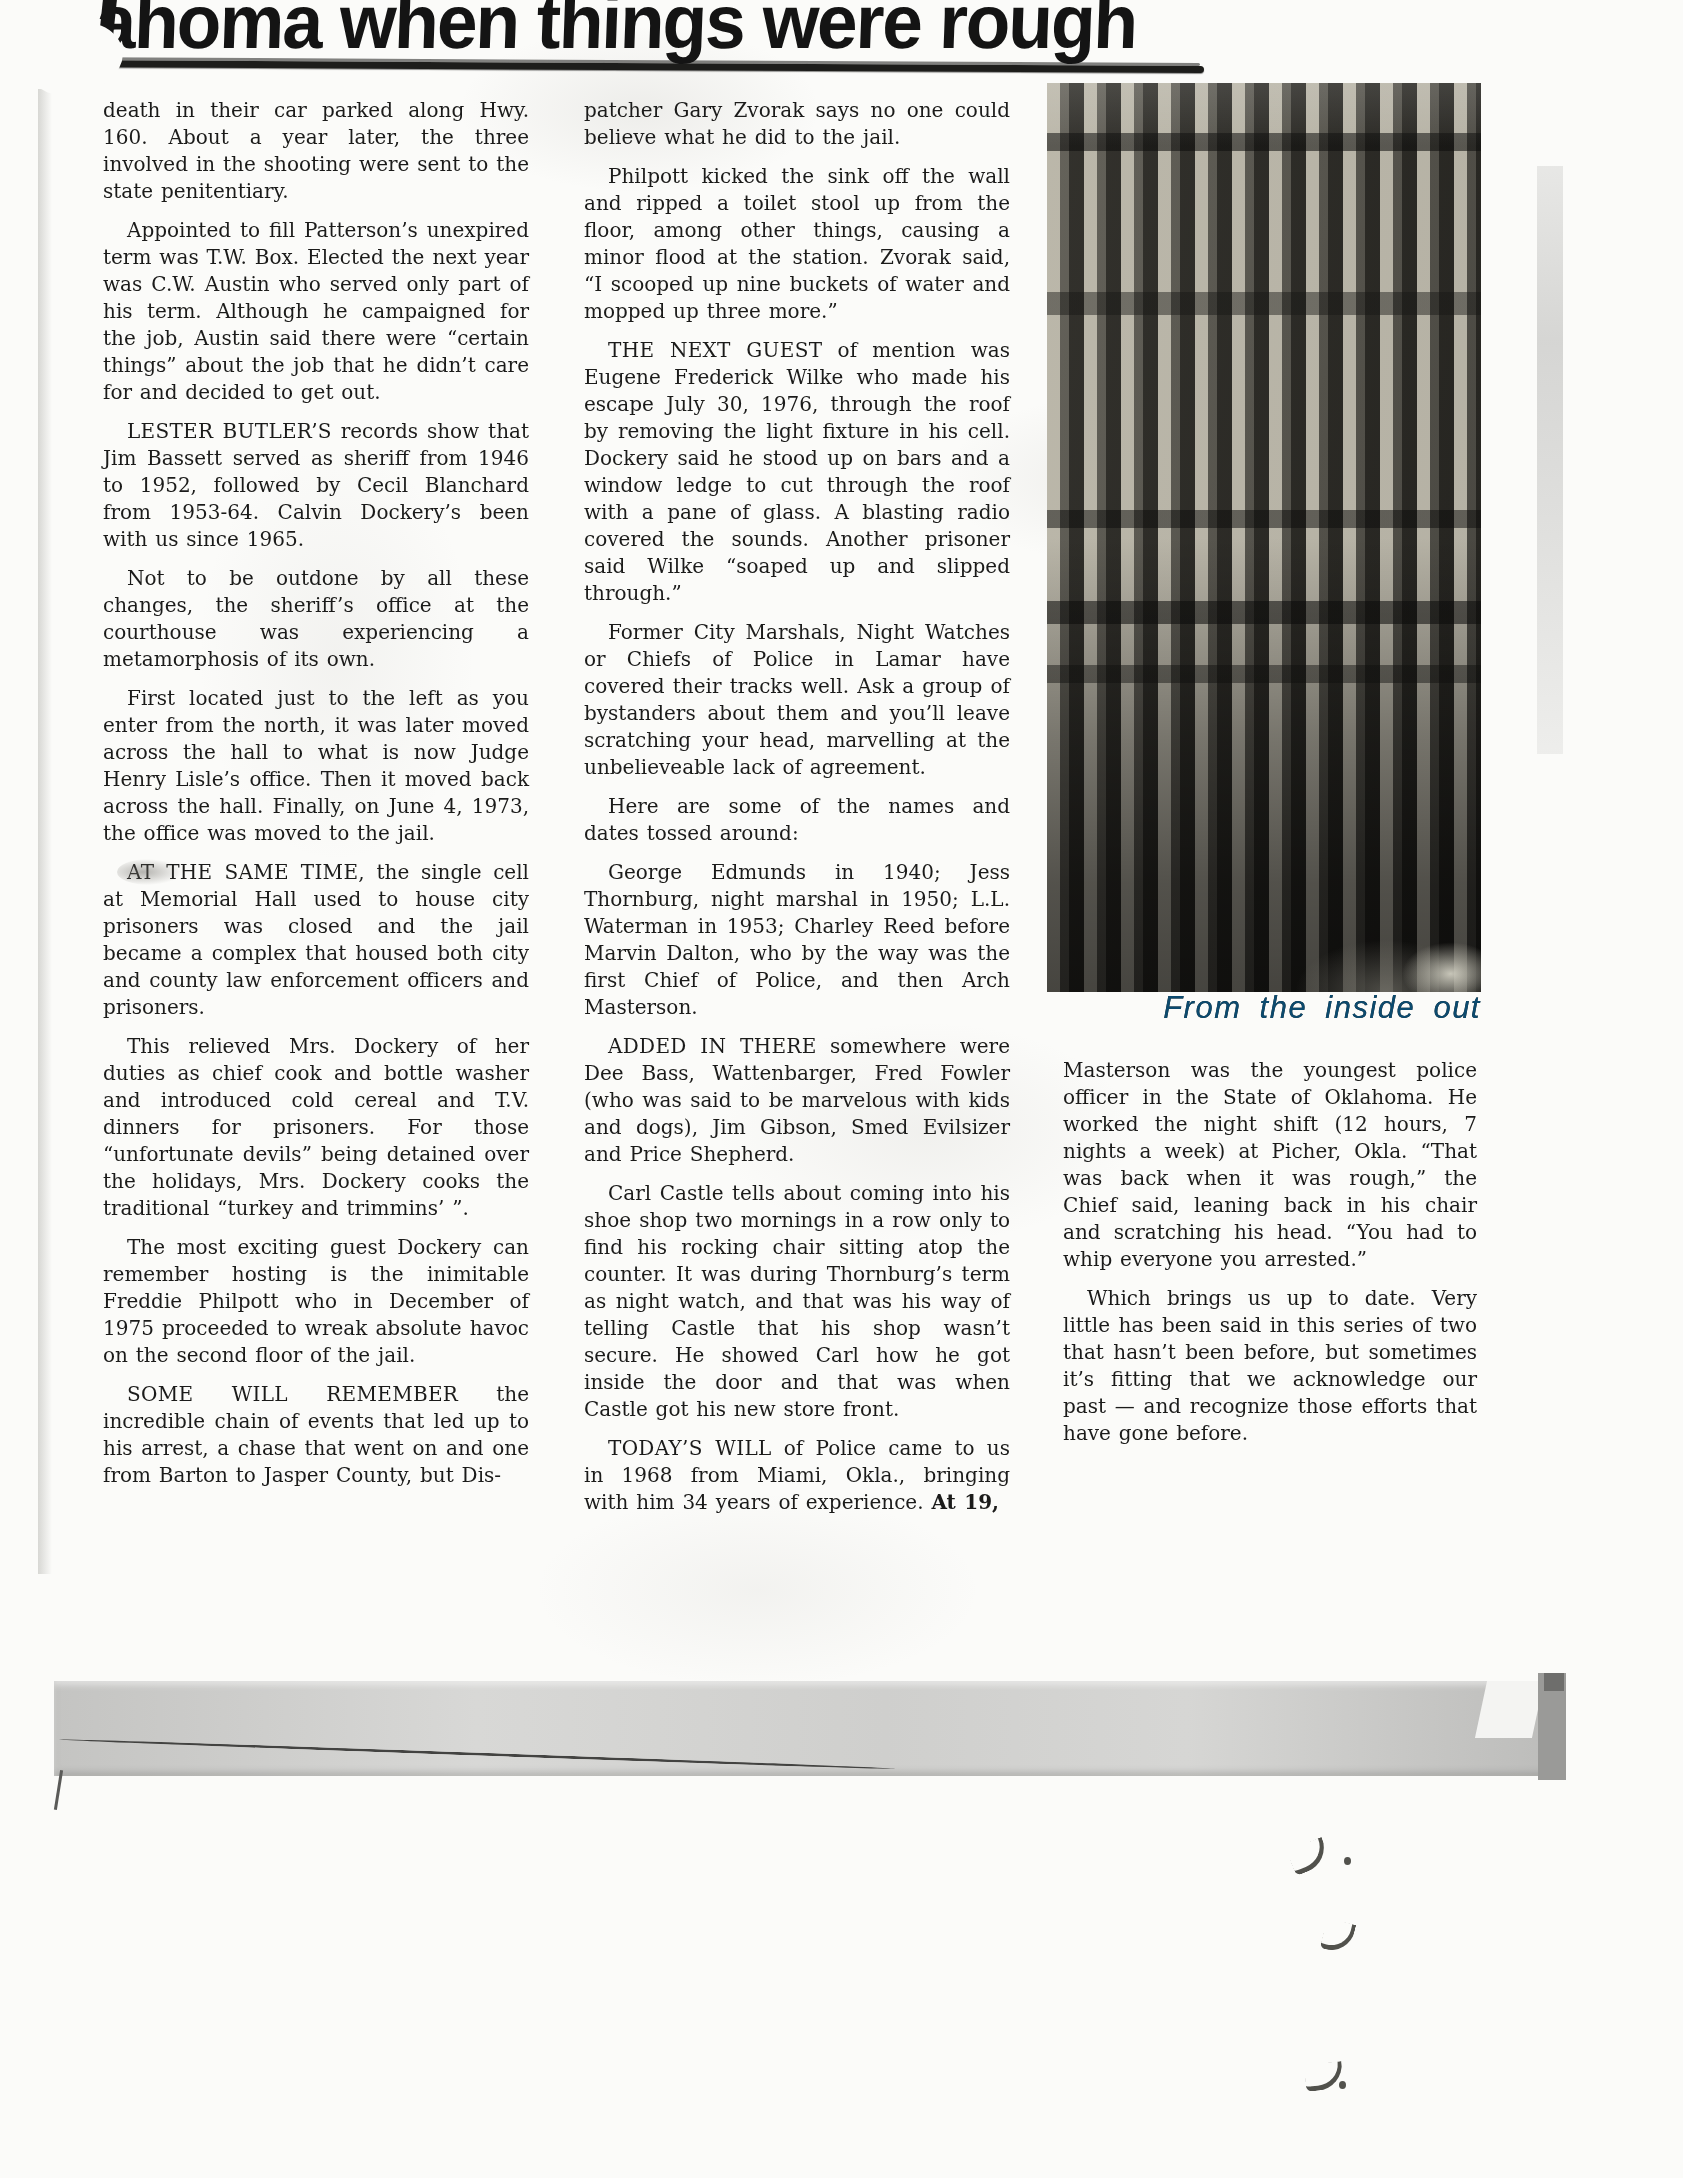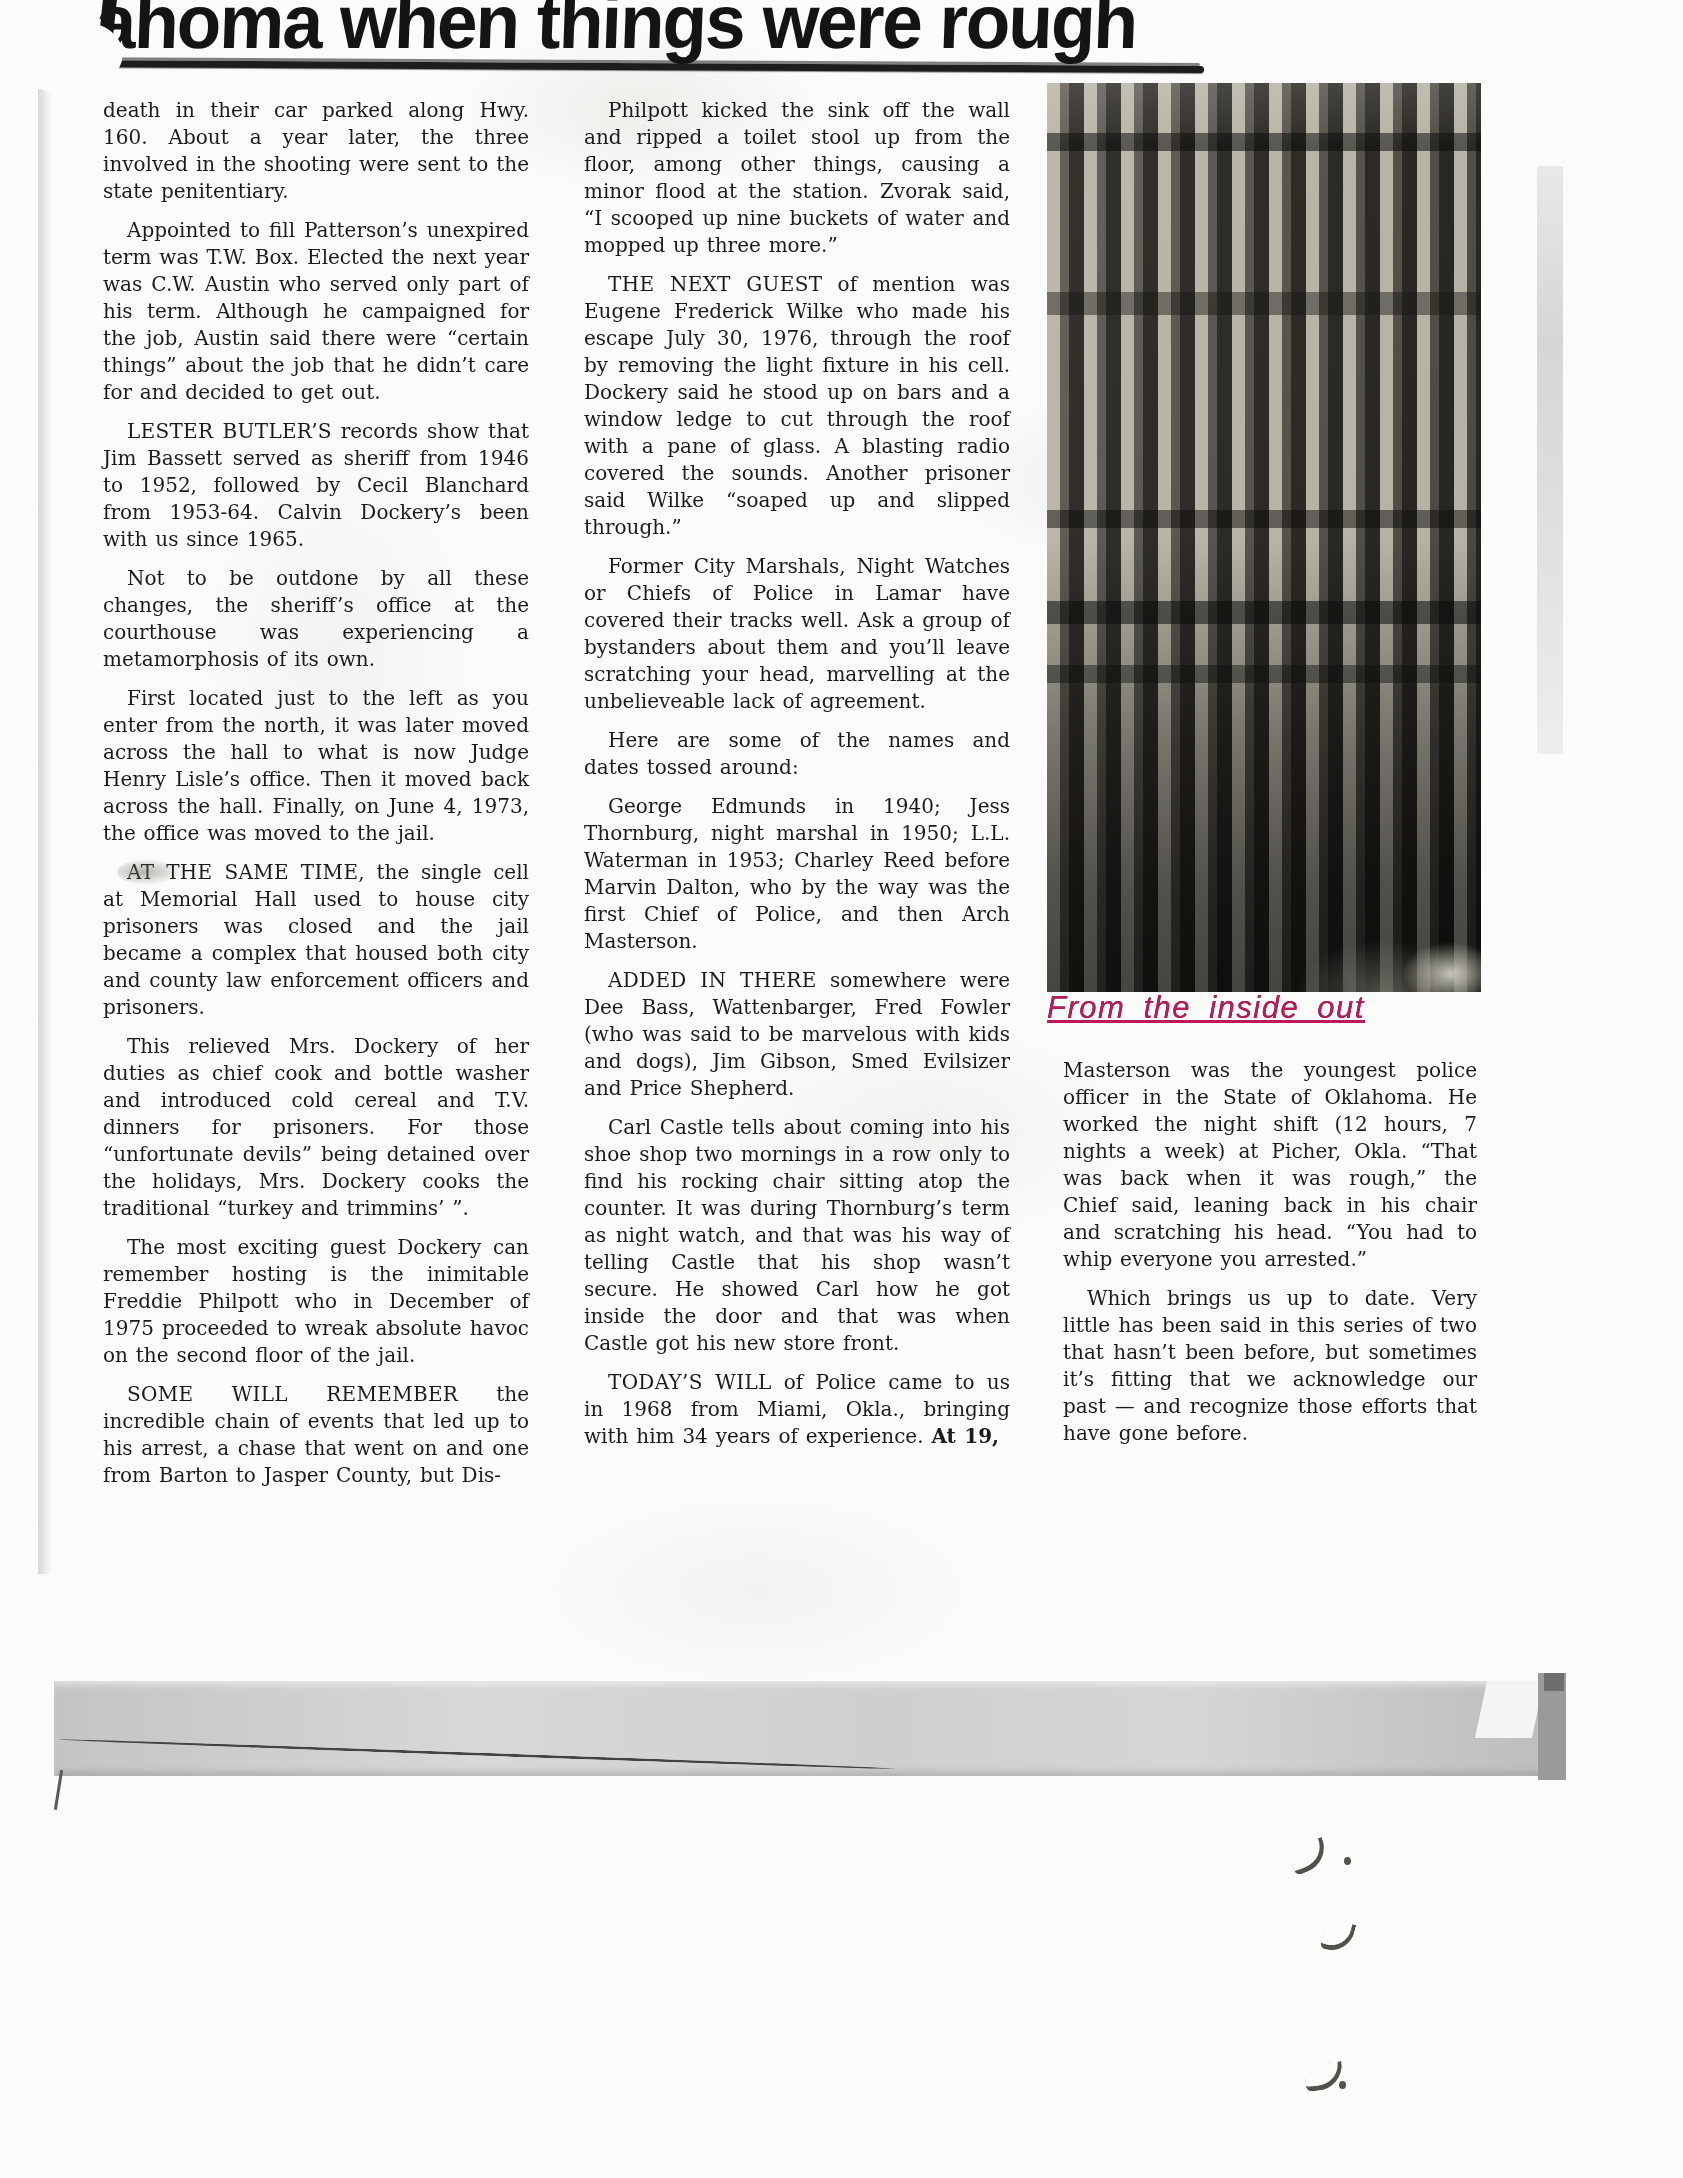--- a/index.html
+++ b/index.html
@@ -59,24 +59,23 @@
     background:
       radial-gradient(ellipse 69px 45px at 93% 98%, rgba(218,216,202,.9), rgba(218,216,202,0) 70%),
       radial-gradient(ellipse 129px 74px at 78% 100%, rgba(140,138,128,.5), rgba(140,138,128,0) 70%),
       linear-gradient(180deg, rgba(255,255,255,.12) 0%, rgba(255,255,255,0) 7%, rgba(0,0,0,0) 50%, rgba(0,0,0,.35) 72%, rgba(0,0,0,.55) 88%, rgba(0,0,0,.62) 100%),
       linear-gradient(180deg, rgba(0,0,0,0) 0 5.5%, rgba(12,12,11,.55) 5.5% 7.5%, rgba(0,0,0,0) 7.5% 23%, rgba(22,22,20,.45) 23% 25.5%, rgba(0,0,0,0) 25.5% 47%, rgba(12,12,11,.5) 47% 49%, rgba(0,0,0,0) 49% 57%, rgba(12,12,11,.55) 57% 59.5%, rgba(0,0,0,0) 59.5% 64%, rgba(18,18,16,.45) 64% 66%, rgba(0,0,0,0) 66% 100%),
       repeating-linear-gradient(90deg, rgba(196,192,178,.9) 0 13px, rgba(98,96,88,.55) 13px 22px, rgba(36,35,31,.78) 22px 37px),
       linear-gradient(105deg, #6a675f 0%, #57554e 25%, #413f39 55%, #2b2a26 85%, #201f1c 100%);
   }
   .caption {
     position:absolute; left:1047px; top:990px; width:434px; z-index:2;
-    text-align:left; font-family:"Liberation Sans", sans-serif; font-style:italic;
-    font-size:31px; letter-spacing:1.5px; word-spacing:8px; color:#be185d;
+    text-align:right; font-family:"Liberation Sans", sans-serif; font-style:italic;
+    font-size:31px; letter-spacing:1.5px; word-spacing:8px; color:#0c4a6e;
     text-shadow:0 0 0.5px #20201e;
-    text-decoration:underline;
   }
   
   .edge-shadow-left { position:absolute; left:38px; top:89px; width:14px; height:1485px; z-index:1;
     background:linear-gradient(90deg, rgba(200,200,196,.7), rgba(200,200,196,0)); }
   .streak-right { position:absolute; left:1537px; top:166px; width:26px; height:588px; z-index:1;
     background:linear-gradient(180deg,#e4e4e2,#cfcfcd 30%,#dadad8 60%,#ebebe9); opacity:.85; }
   .band { position:absolute; left:54px; top:1681px; width:1510px; height:95px; z-index:1;
     background:linear-gradient(90deg,#c4c4c2,#d8d8d6 28%,#cfcfcd 55%,#d6d6d4 75%,#bcbcba);
     box-shadow:inset 0 4px 6px rgba(255,255,255,.5), inset 0 -4px 6px rgba(120,120,118,.35); }
   .band-notch { position:absolute; left:1481px; top:1681px; width:57px; height:57px; z-index:1;
@@ -111,20 +110,21 @@
   <p class="gap-lg"><b class="lead">LESTER BUTLER’S</b><span> records show that Jim Bassett served as sheriff from 1946 to 1952, followed by Cecil Blanchard from 1953-64. Calvin Dockery’s been with us since 1965.</span></p>
   <p><span>Not to be outdone by all these changes, the sheriff’s office at the courthouse was experiencing a metamorphosis of its own.</span></p>
   <p><span>First located just to the left as you enter from the north, it was later moved across the hall to what is now Judge Henry Lisle’s office. Then it moved back across the hall. Finally, on June 4, 1973, the office was moved to the jail.</span></p>
   <p class="gap-md"><span class="smudge"></span><b class="lead">AT THE SAME TIME,</b><span> the single cell at Memorial Hall used to house city prisoners was closed and the jail became a complex that housed both city and county law enforcement officers and prisoners.</span></p>
   <p><span>This relieved Mrs. Dockery of her duties as chief cook and bottle washer and introduced cold cereal and T.V. dinners for prisoners. For those “unfortunate devils” being detained over the holidays, Mrs. Dockery cooks the traditional “turkey and trimmins’ ”.</span></p>
   <p><span>The most exciting guest Dockery can remember hosting is the inimitable Freddie Philpott who in December of 1975 proceeded to wreak absolute havoc on the second floor of the jail.</span></p>
   <p class="gap-sm"><b class="lead">SOME WILL REMEMBER</b><span> the incredible chain of events that led up to his arrest, a chase that went on and one from Barton to Jasper County, but Dis-</span></p>
 </div>
 
 <div class="col col2">
+  <p class="cont"><span>patcher Gary Zvorak says no one could believe what he did to the jail.</span></p>
   <p><span>Philpott kicked the sink off the wall and ripped a toilet stool up from the floor, among other things, causing a minor flood at the station. Zvorak said, “I scooped up nine buckets of water and mopped up three more.”</span></p>
   <p class="gap-md"><b class="lead">THE NEXT GUEST</b><span> of mention was Eugene Frederick Wilke who made his escape July 30, 1976, through the roof by removing the light fixture in his cell. Dockery said he stood up on bars and a window ledge to cut through the roof with a pane of glass. A blasting radio covered the sounds. Another prisoner said Wilke “soaped up and slipped through.”</span></p>
   <p><span>Former City Marshals, Night Watches or Chiefs of Police in Lamar have covered their tracks well. Ask a group of bystanders about them and you’ll leave scratching your head, marvelling at the unbelieveable lack of agreement.</span></p>
   <p class="gap-md"><span>Here are some of the names and dates tossed around:</span></p>
   <p><span>George Edmunds in 1940; Jess Thornburg, night marshal in 1950; L.L. Waterman in 1953; Charley Reed before Marvin Dalton, who by the way was the first Chief of Police, and then Arch Masterson.</span></p>
   <p class="gap-md"><b class="lead">ADDED IN THERE</b><span> somewhere were Dee Bass, Wattenbarger, Fred Fowler (who was said to be marvelous with kids and dogs), Jim Gibson, Smed Evilsizer and Price Shepherd.</span></p>
   <p><span>Carl Castle tells about coming into his shoe shop two mornings in a row only to find his rocking chair sitting atop the counter. It was during Thornburg’s term as night watch, and that was his way of telling Castle that his shop wasn’t secure. He showed Carl how he got inside the door and that was when Castle got his new store front.</span></p>
   <p class="gap-md"><b class="lead">TODAY’S WILL</b><span> of Police came to us in 1968 from Miami, Okla., bringing with him 34 years of experience. </span><b class="tail">At 19,</b></p>
 </div>
 

